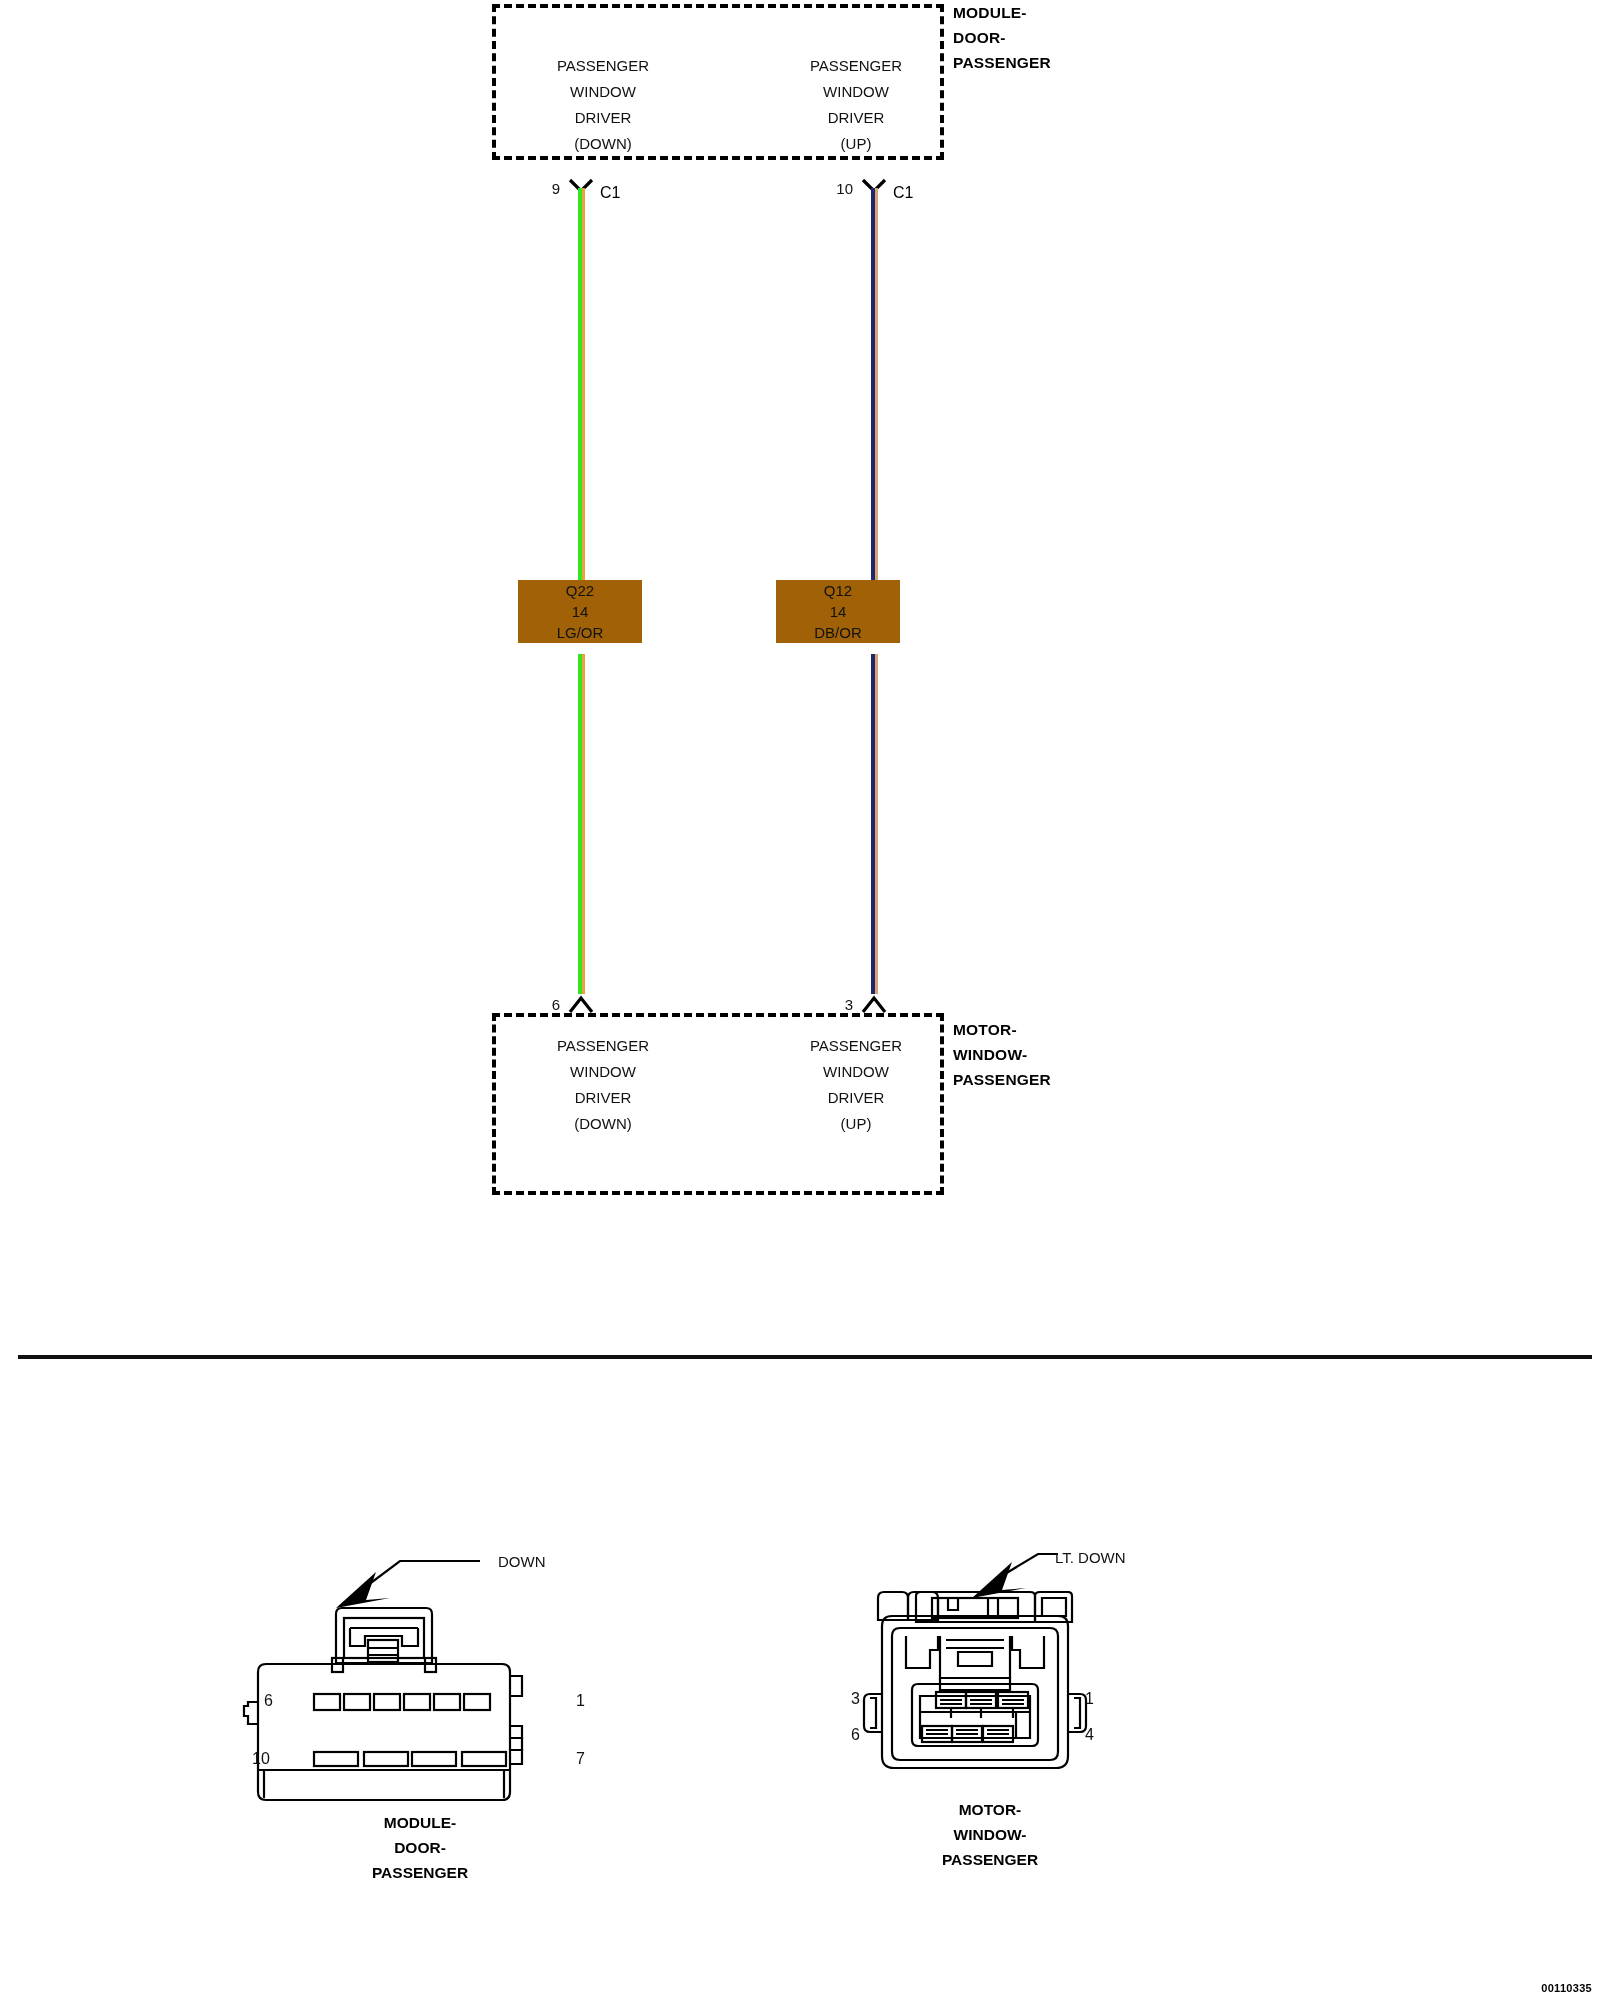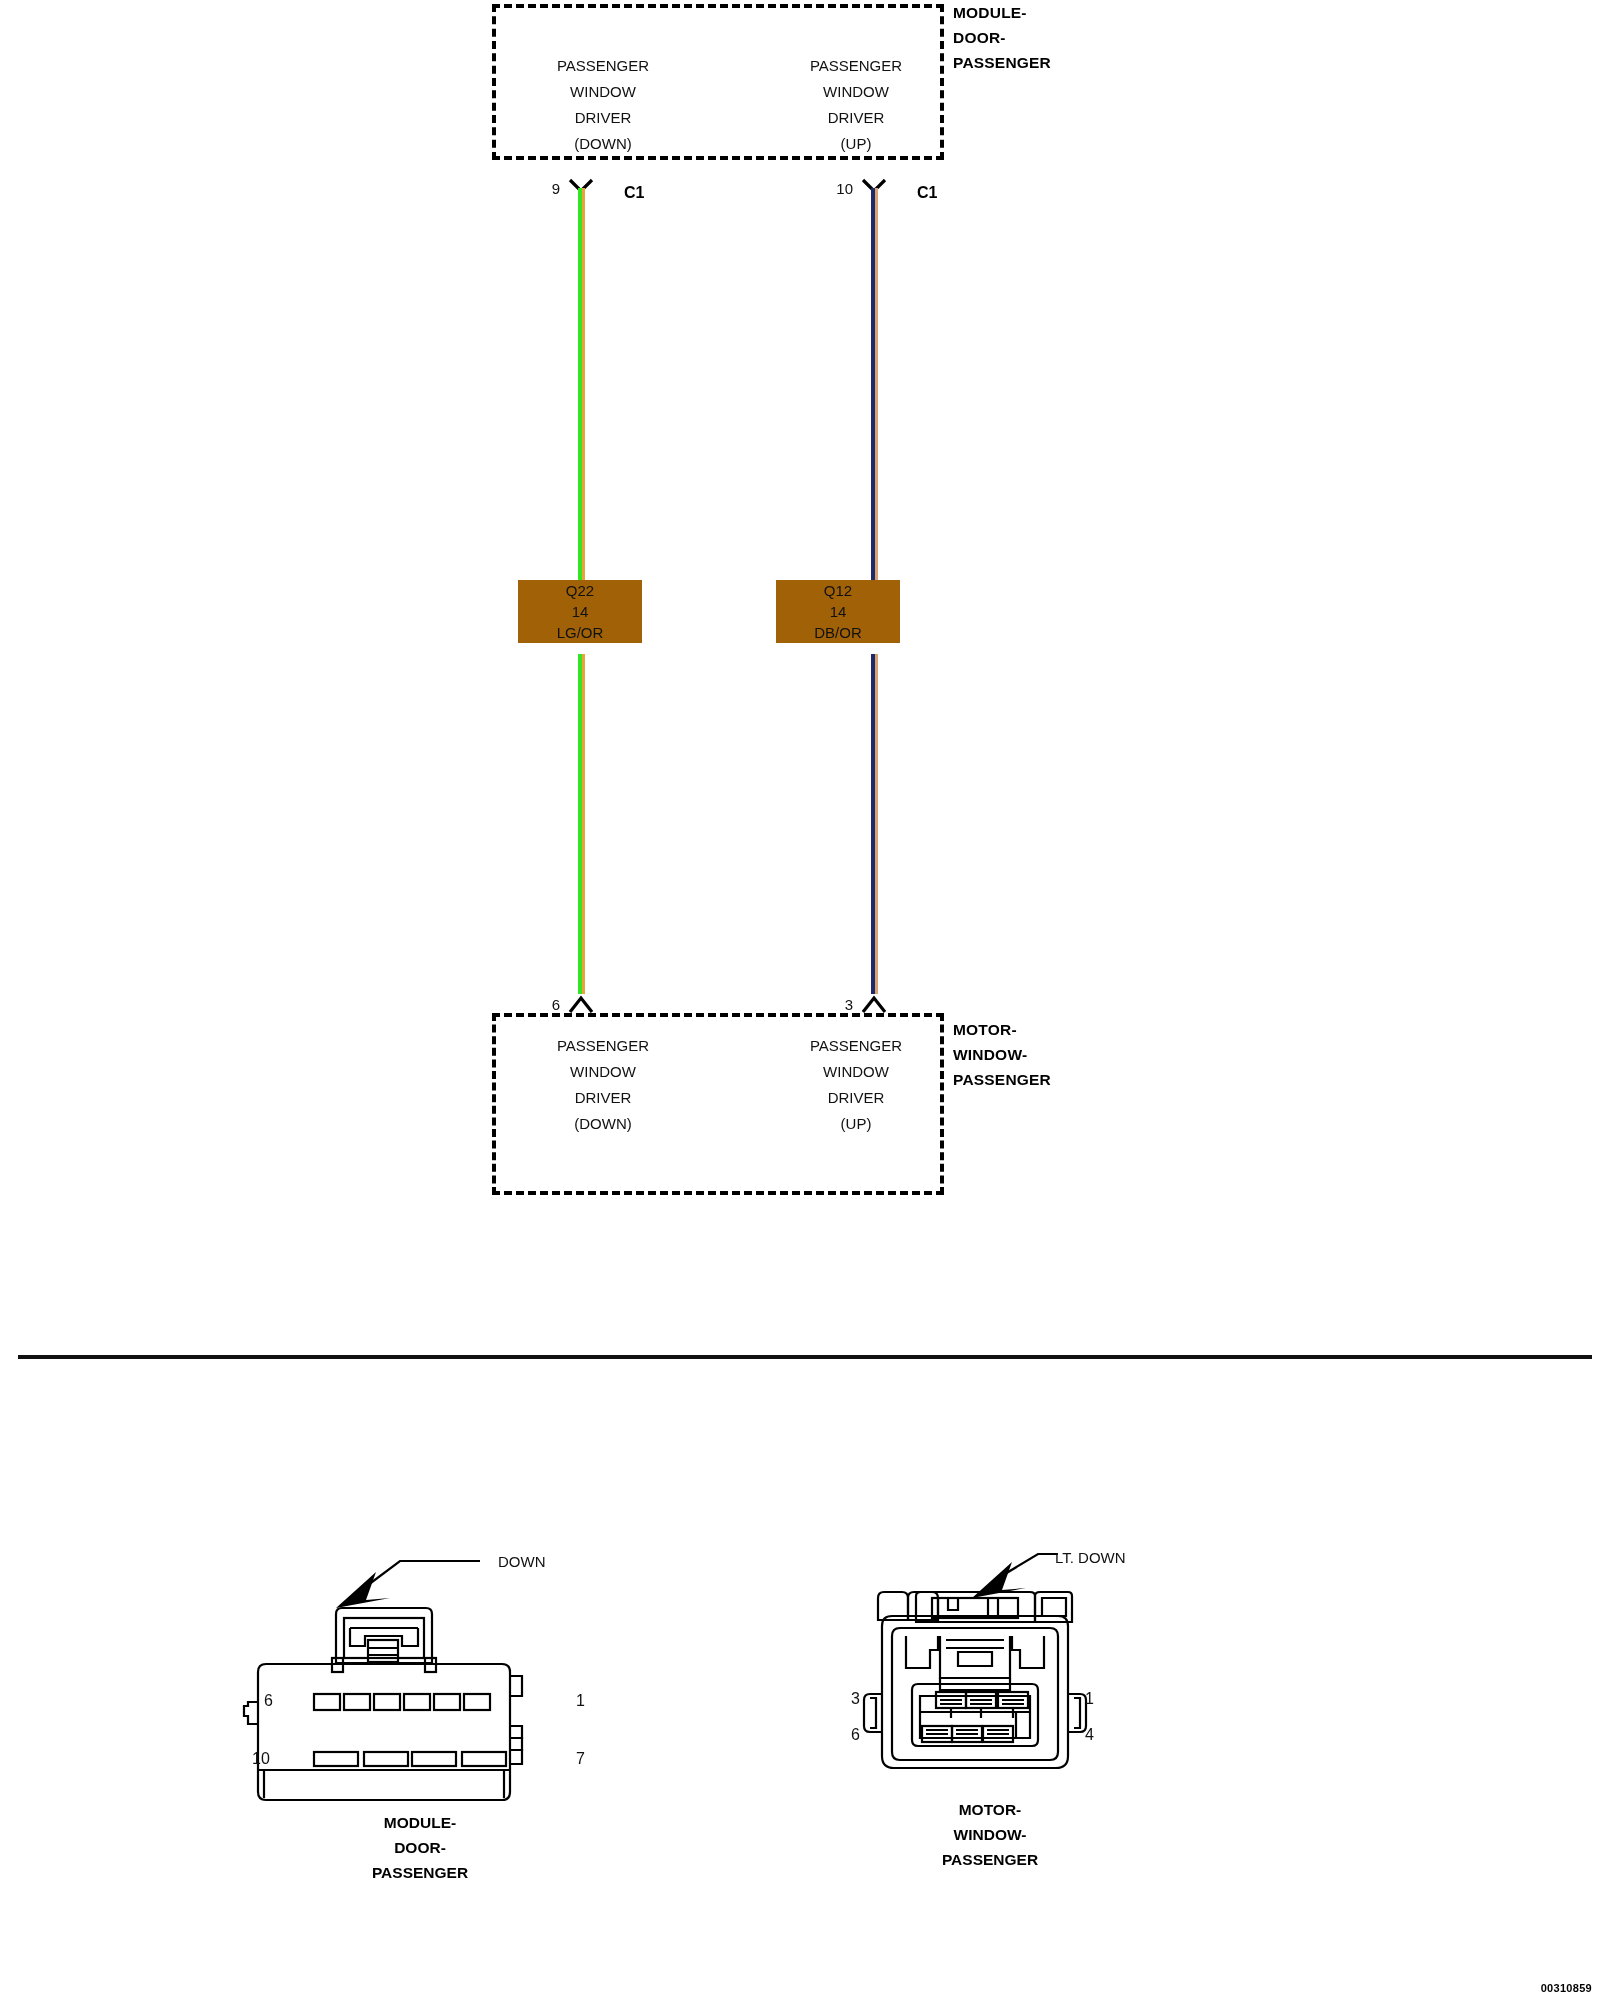--- a/index.html
+++ b/index.html
@@ -28,21 +28,21 @@
   }
 
   
   .wire{position:absolute;width:7px;}
   .wire .base{position:absolute;left:0;top:0;width:5px;height:100%;}
   .wire .tracer{position:absolute;left:4px;top:0;width:3px;height:100%;}
 
   
   .term{position:absolute;}
   .pin-num{position:absolute;font-size:15px;color:#111;text-align:right;white-space:nowrap;}
-  .conn-code{position:absolute;font-size:16px;font-weight:bold;white-space:nowrap;margin-left:24px;}
+  .conn-code{position:absolute;font-size:16px;font-weight:normal;white-space:nowrap;}
 
   
   .wire-id{
     position:absolute;text-align:center;font-size:15px;line-height:21px;
     color:#111;white-space:nowrap;background:#a16207;
   }
 
   
   .divider{position:absolute;background:#111;}
 
@@ -300,13 +300,13 @@
 <div class="cn-num light" style="left:1085px;top:1690px;">1</div>
 <div class="cn-num light" style="left:851px;top:1726px;">6</div>
 <div class="cn-num light" style="left:1085px;top:1726px;">4</div>
 
 <div class="conn-caption" style="left:810px;top:1797px;width:360px;">
   <div>MOTOR-</div>
   <div>WINDOW-</div>
   <div>PASSENGER</div>
 </div>
 
-<div class="figid">00310859</div>
+<div class="figid">00110335</div>
 
 </body></html>

